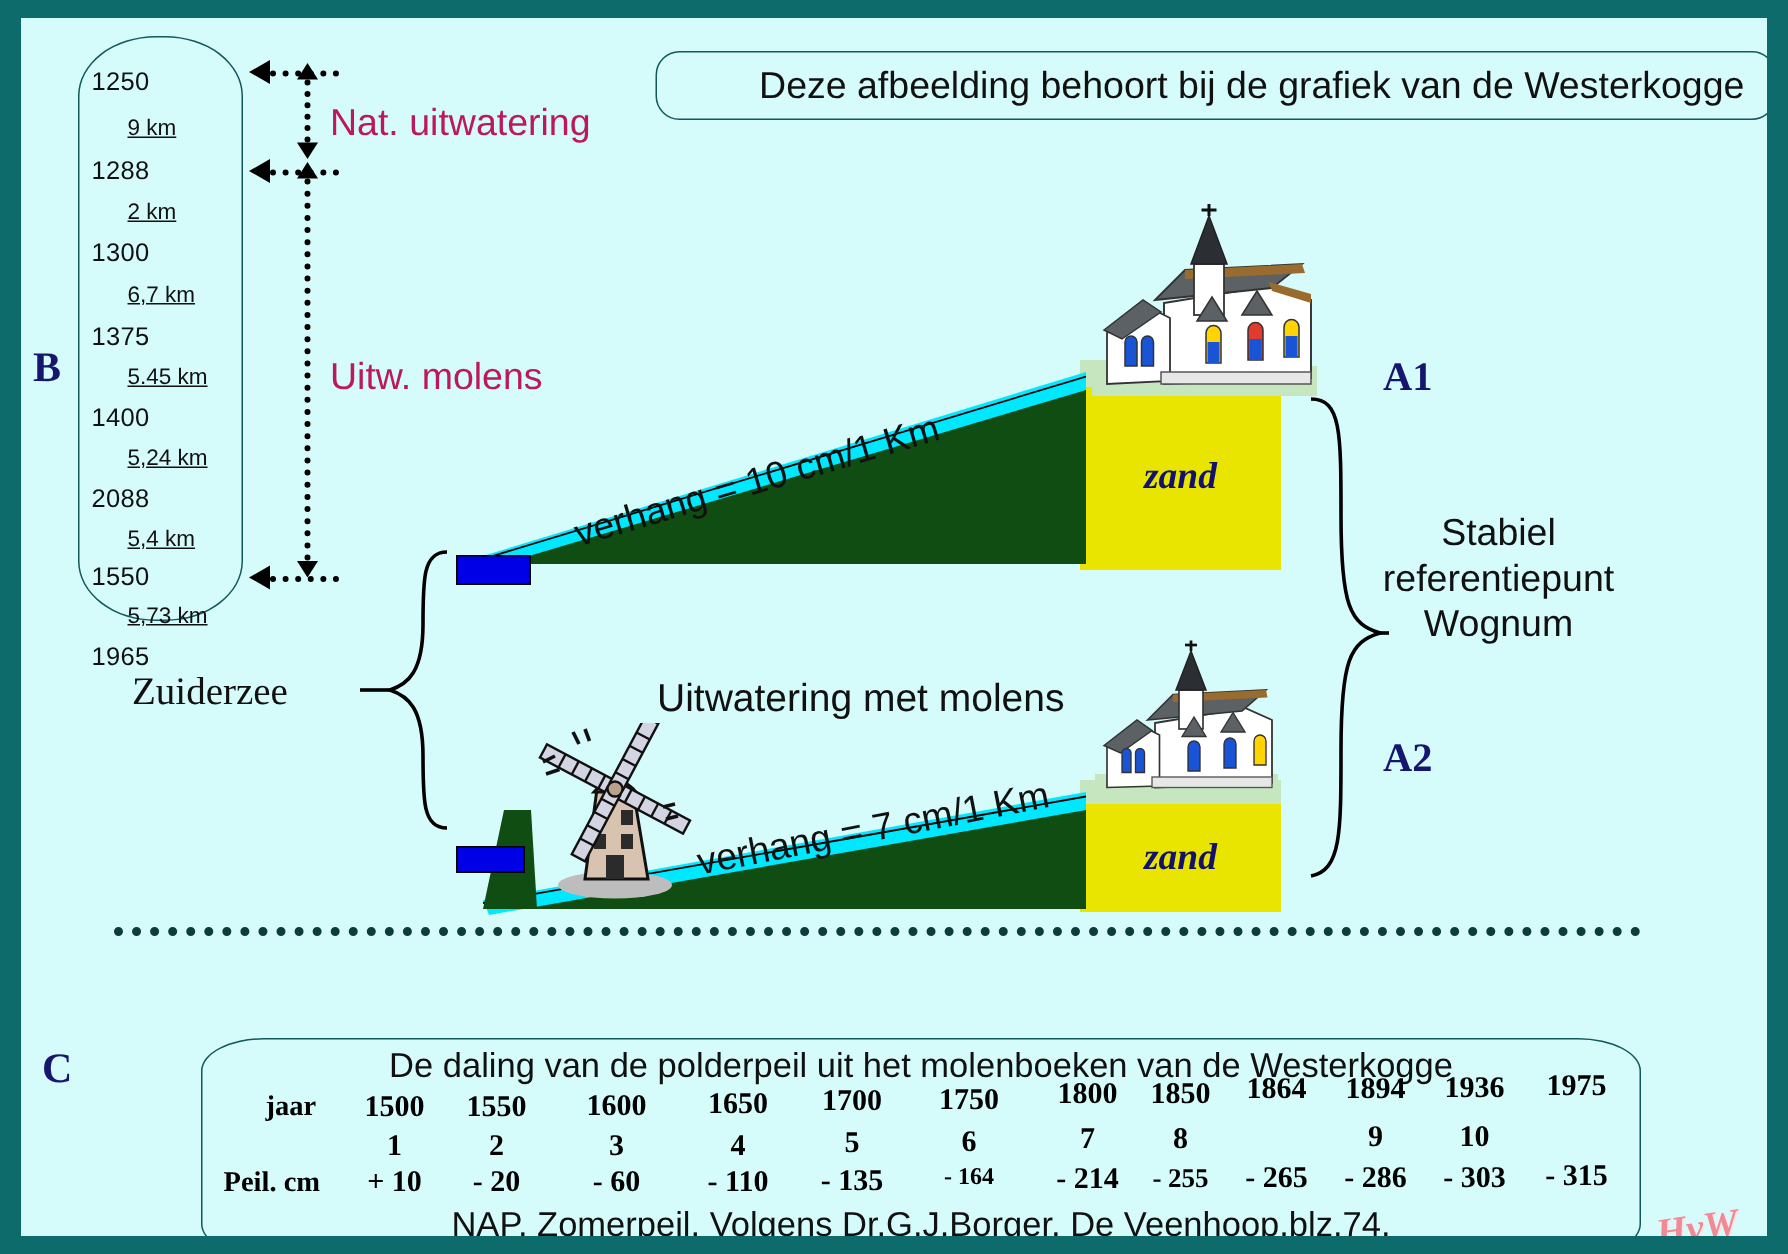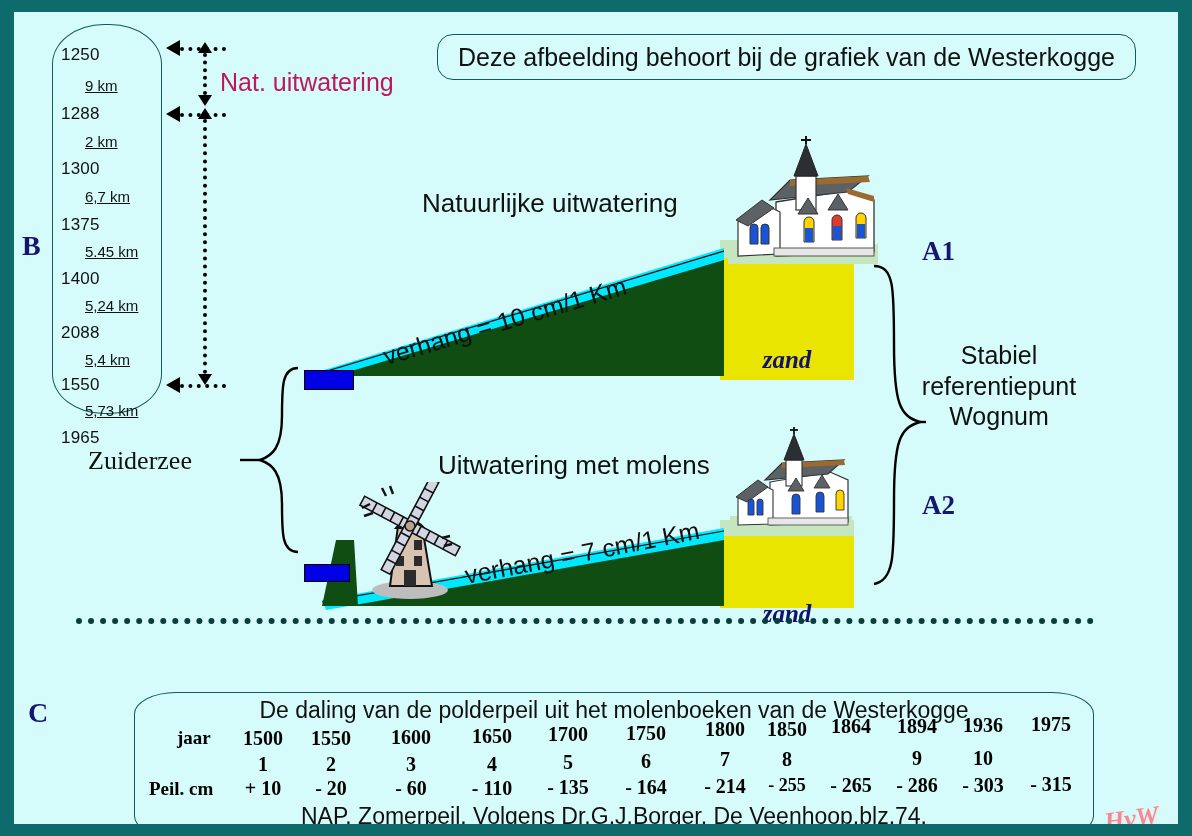--- a/index.html
+++ b/index.html
@@ -71,34 +71,35 @@
   .measure-label{
     position:absolute;font-size:25px;color:#be185d;white-space:nowrap;
   }
 
   
   #title-banner{
     left:423px;top:22px;width:697px;height:44px;
     border:1.6px solid #11595b;border-radius:16px;
     display:flex;align-items:center;justify-content:center;
     background:transparent;
+    padding-left:48px;
   }
   #title-banner span{font-size:25px;color:#111;white-space:nowrap;}
 
   
   .scene-title{position:absolute;font-size:26px;color:#111;white-space:nowrap;}
 
   
   .sand{
     position:absolute;background:#e9e500;
   }
   .sand span{
     position:absolute;left:0;right:0;text-align:center;
     font-family:"Liberation Serif", serif;
-    font-style:italic;font-weight:bold;font-size:25px;color:#12126a;margin-top:42px;
+    font-style:italic;font-weight:bold;font-size:25px;color:#12126a;
   }
   .canal{position:absolute;background:#0000e6;border:1px solid #000;}
   .grass{position:absolute;background:#c6e6c0;}
 
   .slope-label{
     position:absolute;font-size:25px;color:#111;white-space:nowrap;
     transform-origin:left bottom;
   }
 
   
@@ -192,28 +193,28 @@
   <div class="abs arrow arr-left" style="left:152px;top:365px"></div>
 
   <div class="abs arrow arr-up" style="left:184px;top:30px"></div>
   <div class="abs dot-v" style="left:189px;top:41px;height:42px"></div>
   <div class="abs arrow arr-down" style="left:184px;top:83px"></div>
   <div class="measure-label" style="left:206px;top:56px">Nat. uitwatering</div>
 
   <div class="abs arrow arr-up" style="left:184px;top:96px"></div>
   <div class="abs dot-v" style="left:189px;top:107px;height:255px"></div>
   <div class="abs arrow arr-down" style="left:184px;top:362px"></div>
+  <div class="measure-label" style="left:206px;top:225px">Uitw. molens</div>
 
   <div class="abs" id="zuiderzee">Zuiderzee</div>
   <svg class="abs" style="left:224px;top:352px;width:64px;height:200px" viewBox="0 0 64 200">
     <path d="M60 4 C44 4 44 22 44 52 C44 84 34 92 22 96 C34 100 44 108 44 140 C44 170 44 188 60 188" fill="none" stroke="#000" stroke-width="2.4"></path>
     <path d="M22 96 L2 96" fill="none" stroke="#000" stroke-width="2.4"></path>
   </svg>
 
-  <div class="scene-title" style="left:408px;top:176px">Natuurlijke uitwatering</div>
 
   <div class="grass" style="left:706px;top:228px;width:134px;height:26px"></div>
 
   <div class="sand" style="left:706px;top:246px;width:134px;height:122px">
     <span style="top:46px">zand</span>
   </div>
 
   <svg class="abs" style="left:292px;top:236px;width:418px;height:136px" viewBox="0 0 418 136">
     <polygon points="22,126 418,6 418,128 22,128" fill="#0f4d12"></polygon>
     <polygon points="18,122 418,0 418,12 22,130" fill="#00e8ff"></polygon>
@@ -391,21 +392,21 @@
     <div class="tbl-cell" style="left:325px;top:32px;width:64px;font-size:20px">1650</div>
     <div class="tbl-cell" style="left:325px;top:60px;width:64px;font-size:20px">4</div>
     <div class="tbl-cell" style="left:325px;top:84px;width:64px;font-size:20px">- 110</div>
 
     <div class="tbl-cell" style="left:401px;top:30px;width:64px;font-size:20px">1700</div>
     <div class="tbl-cell" style="left:401px;top:58px;width:64px;font-size:20px">5</div>
     <div class="tbl-cell" style="left:401px;top:83px;width:64px;font-size:20px">- 135</div>
 
     <div class="tbl-cell" style="left:479px;top:29px;width:64px;font-size:20px">1750</div>
     <div class="tbl-cell" style="left:479px;top:57px;width:64px;font-size:20px">6</div>
-    <div class="tbl-cell" style="left:479px;top:83px;width:64px;font-size:20px">- 164</div>
+    <div class="tbl-cell" style="left:479px;top:83px;width:64px;font-size:16px">- 164</div>
 
     <div class="tbl-cell" style="left:558px;top:25px;width:64px;font-size:20px">1800</div>
     <div class="tbl-cell" style="left:558px;top:55px;width:64px;font-size:20px">7</div>
     <div class="tbl-cell" style="left:558px;top:82px;width:64px;font-size:20px">- 214</div>
 
     <div class="tbl-cell" style="left:620px;top:25px;width:64px;font-size:20px">1850</div>
     <div class="tbl-cell" style="left:620px;top:55px;width:64px;font-size:20px">8</div>
     <div class="tbl-cell" style="left:620px;top:82px;width:64px;font-size:18px">- 255</div>
 
     <div class="tbl-cell" style="left:684px;top:22px;width:64px;font-size:20px">1864</div>

